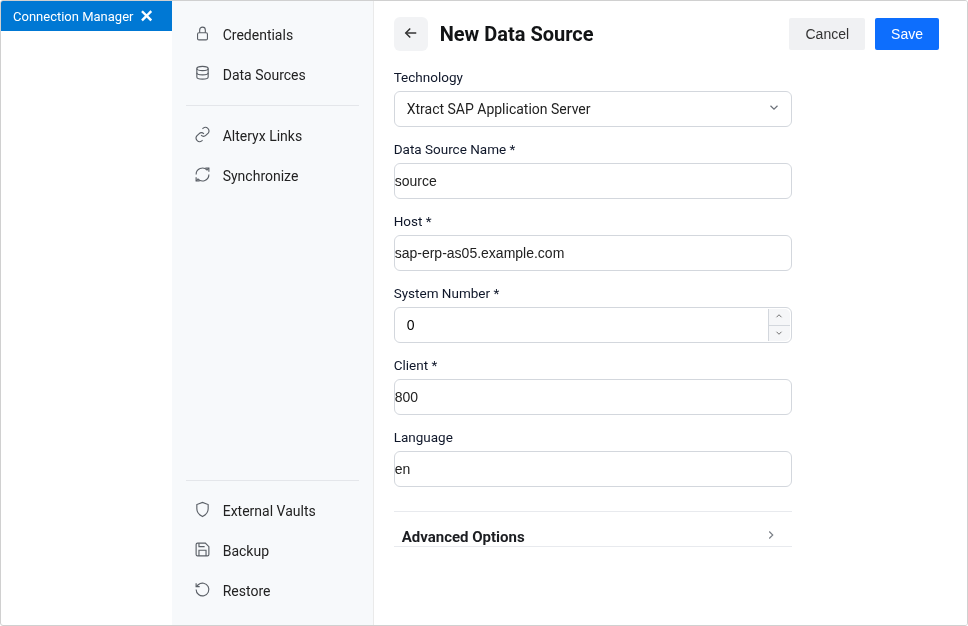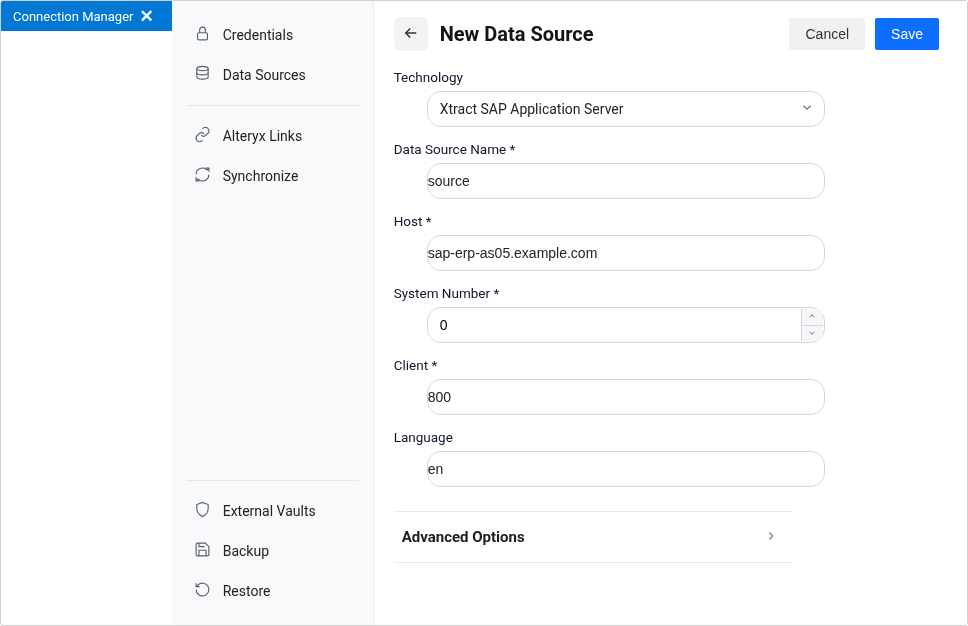--- a/index.html
+++ b/index.html
@@ -19,33 +19,33 @@
 .back-btn { width: 34px; height: 34px; border: none; background: #f2f3f5; border-radius: 6px; display: flex; align-items: center; justify-content: center; cursor: pointer; }
 .back-btn svg { width: 18px; height: 18px; stroke: #333; fill: none; stroke-width: 2; }
 .page-title { font-size: 20px; font-weight: 700; color: #121416; margin-left: 4px; }
 .header-actions { margin-left: auto; display: flex; gap: 10px; }
 .btn { height: 32px; padding: 0 16px; border-radius: 2px; font-size: 14px; border: none; cursor: pointer; }
 .btn-cancel { background: #f0f1f3; color: #333; }
 .btn-save { background: #0d6efd; color: #fff; }
 .form { max-width: 398px; }
 .field-group { margin-bottom: 14px; }
 .field-label { font-size: 13.5px; color: #0f172a; margin-bottom: 6px; display: block; }
-.text-input, .select-wrap, .number-wrap { width: 100%; height: 36px; border: 1px solid #d3d7dd; border-radius: 14px; background: #fff; font-size: 14px; color: #222; margin-left: 33px; }
+.text-input, .select-wrap, .number-wrap { width: 100%; height: 36px; border: 1px solid #d3d7dd; border-radius: 6px; background: #fff; font-size: 14px; color: #222; }
 .text-input { padding: 0 0; outline: none; }
 .select-wrap { position: relative; display: flex; align-items: center; padding: 0 12px; cursor: pointer; }
 .select-wrap .chev { position: absolute; right: 10px; top: 50%; transform: translateY(-50%); }
 .select-wrap .chev svg { width: 14px; height: 14px; stroke: #6b7078; fill: none; stroke-width: 2; }
 .number-wrap { position: relative; display: flex; align-items: center; }
 .number-wrap input { border: none; outline: none; flex: 1; height: 100%; padding: 0 12px; font-size: 14px; background: transparent; border-radius: 6px; }
 .spinner { position: absolute; right: 1px; top: 1px; bottom: 1px; width: 22px; display: flex; flex-direction: column; border-left: 1px solid #d3d7dd; }
 .spinner button { flex: 1; border: none; background: #f5f6f8; cursor: pointer; padding: 0; display: flex; align-items: center; justify-content: center; }
 .spinner button:first-child { border-bottom: 1px solid #d3d7dd; border-top-right-radius: 5px; }
 .spinner button:last-child { border-bottom-right-radius: 5px; }
 .spinner svg { width: 10px; height: 10px; stroke: #555; fill: none; stroke-width: 2; }
-.adv-options { margin-top: 24px; border-top: 1px solid #e8eaee; border-bottom: 1px solid #e8eaee; height: 52px; display: flex; align-items: center; justify-content: space-between; padding: 0 14px 0 8px; cursor: pointer; }
+.adv-options { margin-top: 24px; border-top: 1px solid #e8eaee; border-bottom: 1px solid #e8eaee; height: 36px; display: flex; align-items: flex-end; justify-content: space-between; padding: 0 14px 0 8px; cursor: pointer; }
 .adv-options .label { font-size: 15px; font-weight: 700; color: #1b1d21; }
 .adv-options svg { width: 14px; height: 14px; stroke: #7a7f86; fill: none; stroke-width: 2; }
 </style>
 </head>
 <body>
 
 <div class="dialog">
 
   <div class="titlebar">
     <span>Connection Manager</span>

